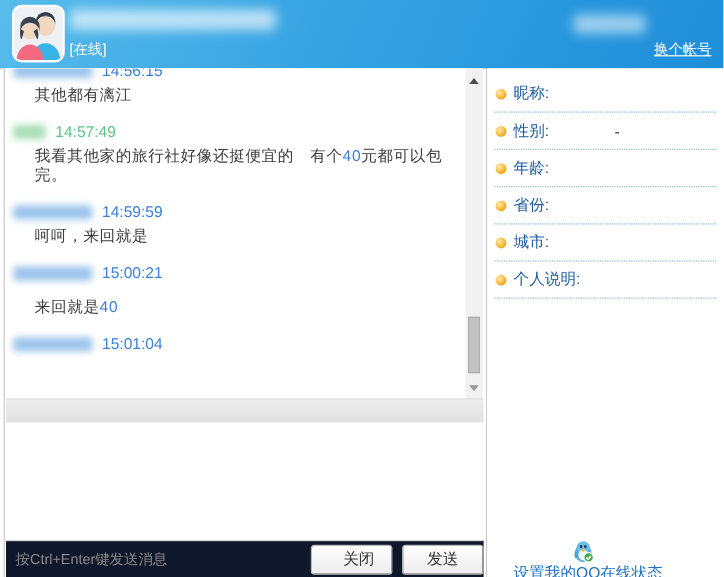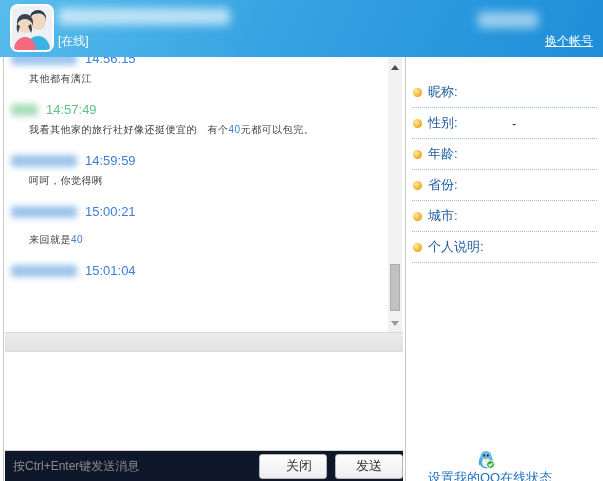--- a/index.html
+++ b/index.html
@@ -47,21 +47,21 @@
   .msg-head { height:17px; display:flex; align-items:center; margin-bottom:4px; }
   .name-blur {
     height:12px; border-radius:3px; filter:blur(3px); margin-right:8px;
   }
   .name-blur.blue  { background:#9cc4ec; width:66px; }
   .name-blur.green { background:#a9ddb9; width:27px; }
   .msg-time { font-size:13px; }
   .msg-time.blue  { color:#3b7fd6; }
   .msg-time.green { color:#5cc488; }
   .msg-text {
-    font-size:10px; color:#3c3c3c; padding-left:18px; line-height:16px;
+    font-size:13px; color:#3c3c3c; padding-left:18px; line-height:16px;
     margin-bottom:14px; letter-spacing:.5px;
   }
   .msg-text .num { color:#3f7fd0;margin-top:24px; }
   
   .scrollbar {
     position:absolute; left:384px; top:0; width:14px; height:275px;
     background:#f1f1f1;
   }
   .sb-up, .sb-down {
     position:absolute; left:3px; width:0; height:0; cursor:pointer;
@@ -97,21 +97,21 @@
   .btn-close { margin-left:auto;padding-left:12px; }
   .btn-send  { margin-left:8px; }
   
   .v-divider {
     position:absolute; left:405px; top:57px; width:1px; height:424px;
     background:#c9c9c9;
   }
   
   .profile {
     position:absolute; left:406px; top:57px; width:197px; height:424px;
-    background:#fff; padding:20px 6px 0 6px;
+    background:#fff; padding:6px 6px 0 6px;
   }
   .field-row {
     height:31px; display:flex; align-items:center; position:relative;
     border-bottom:1px dotted #8fbcdf;
   }
   .bullet {
     width:9px; height:9px; border-radius:50%; margin:0 6px 0 1px;
     background:radial-gradient(circle at 35% 35%, #ffe9b0 0%, #f7b733 55%, #dd8800 100%);
     flex:0 0 auto;
   }
@@ -170,21 +170,21 @@
       <span class="msg-time green">14:57:49</span>
     </div>
     <div class="msg-text">我看其他家的旅行社好像还挺便宜的　有个<span class="num">40</span>元都可以包完。</div>
   </div>
 
   <div class="msg-group">
     <div class="msg-head">
       <span class="name-blur blue"></span>
       <span class="msg-time blue">14:59:59</span>
     </div>
-    <div class="msg-text">呵呵，你觉得咧</div>
+    <div class="msg-text">呵呵，来回就是</div>
   </div>
 
   <div class="msg-group">
     <div class="msg-head">
       <span class="name-blur blue"></span>
       <span class="msg-time blue">15:00:21</span>
     </div>
   </div>
 
   <div class="msg-group">

